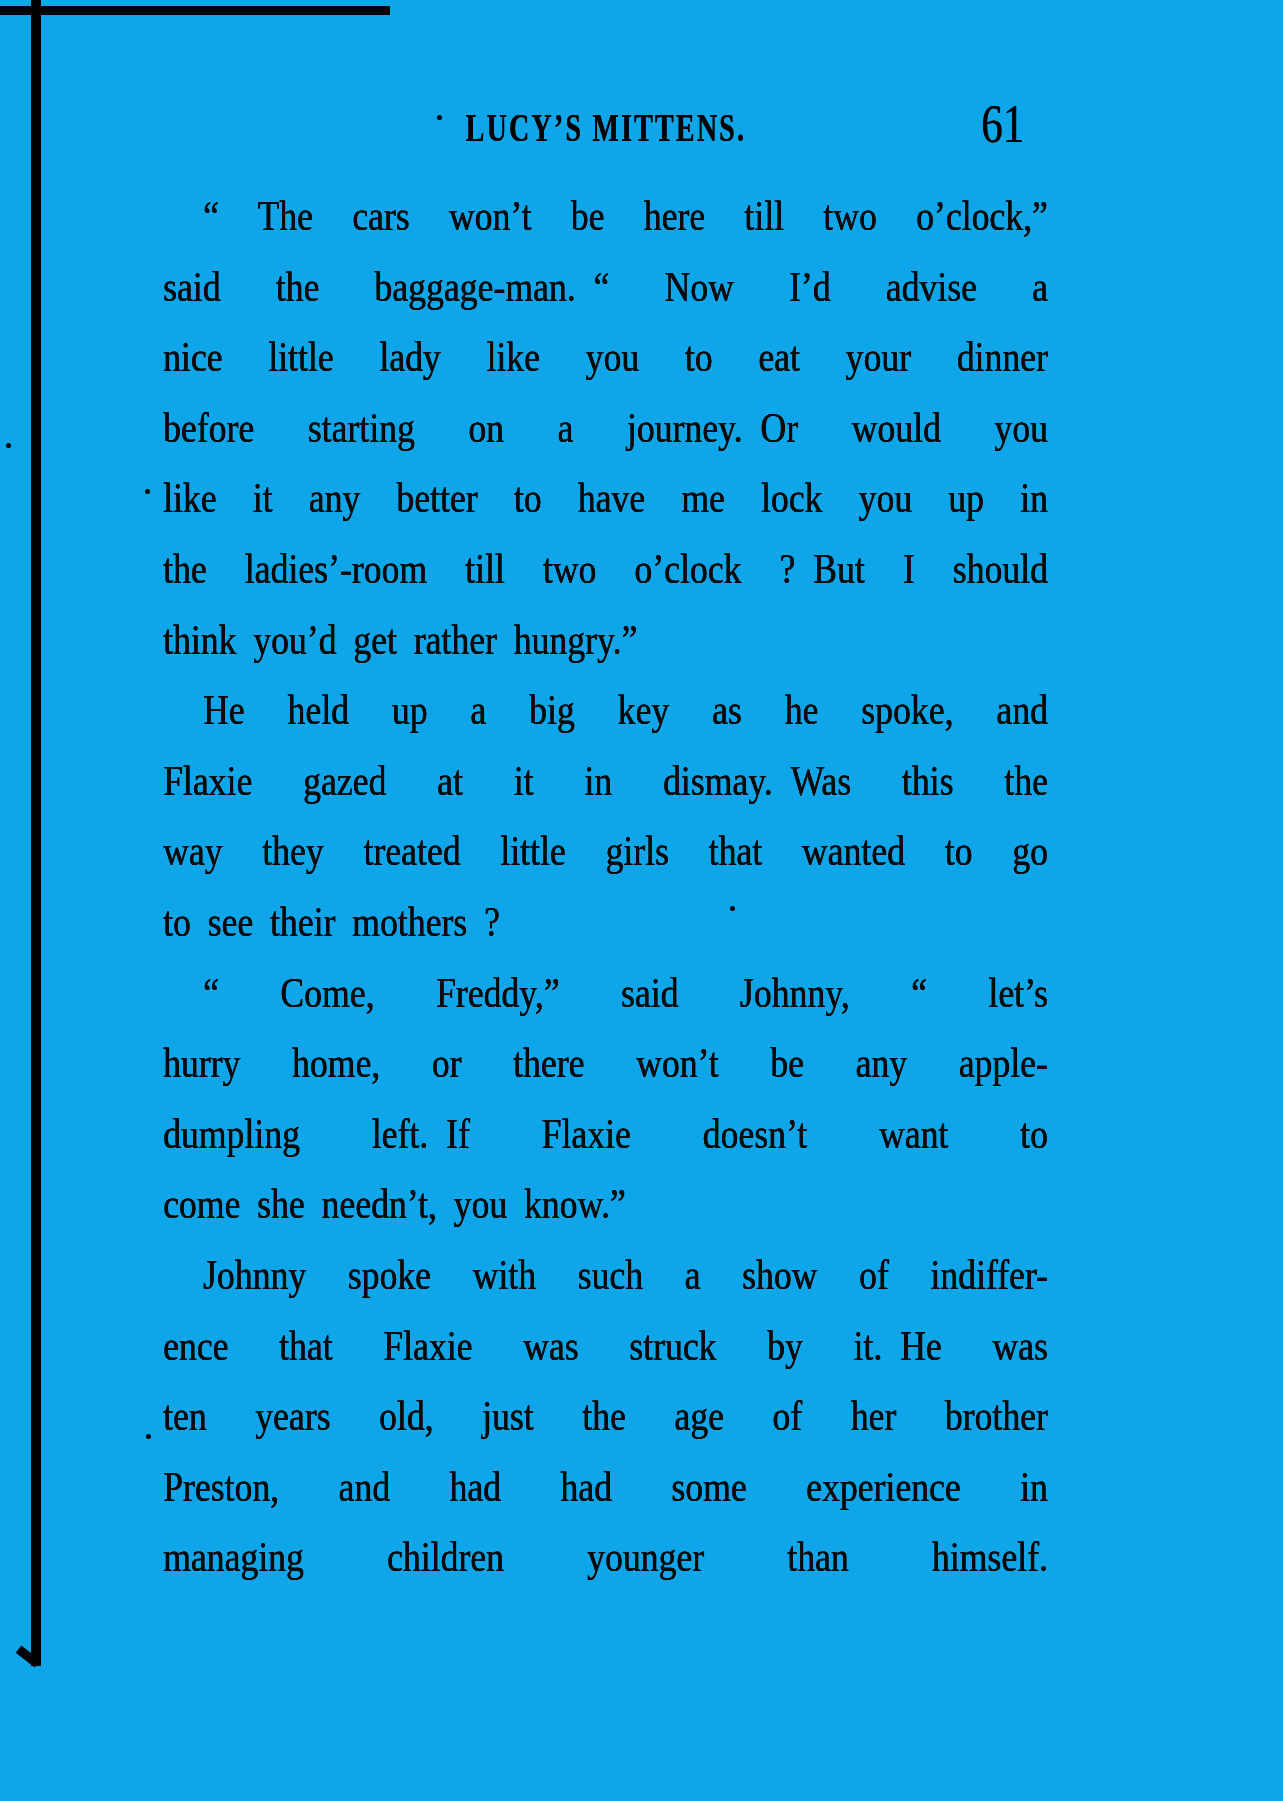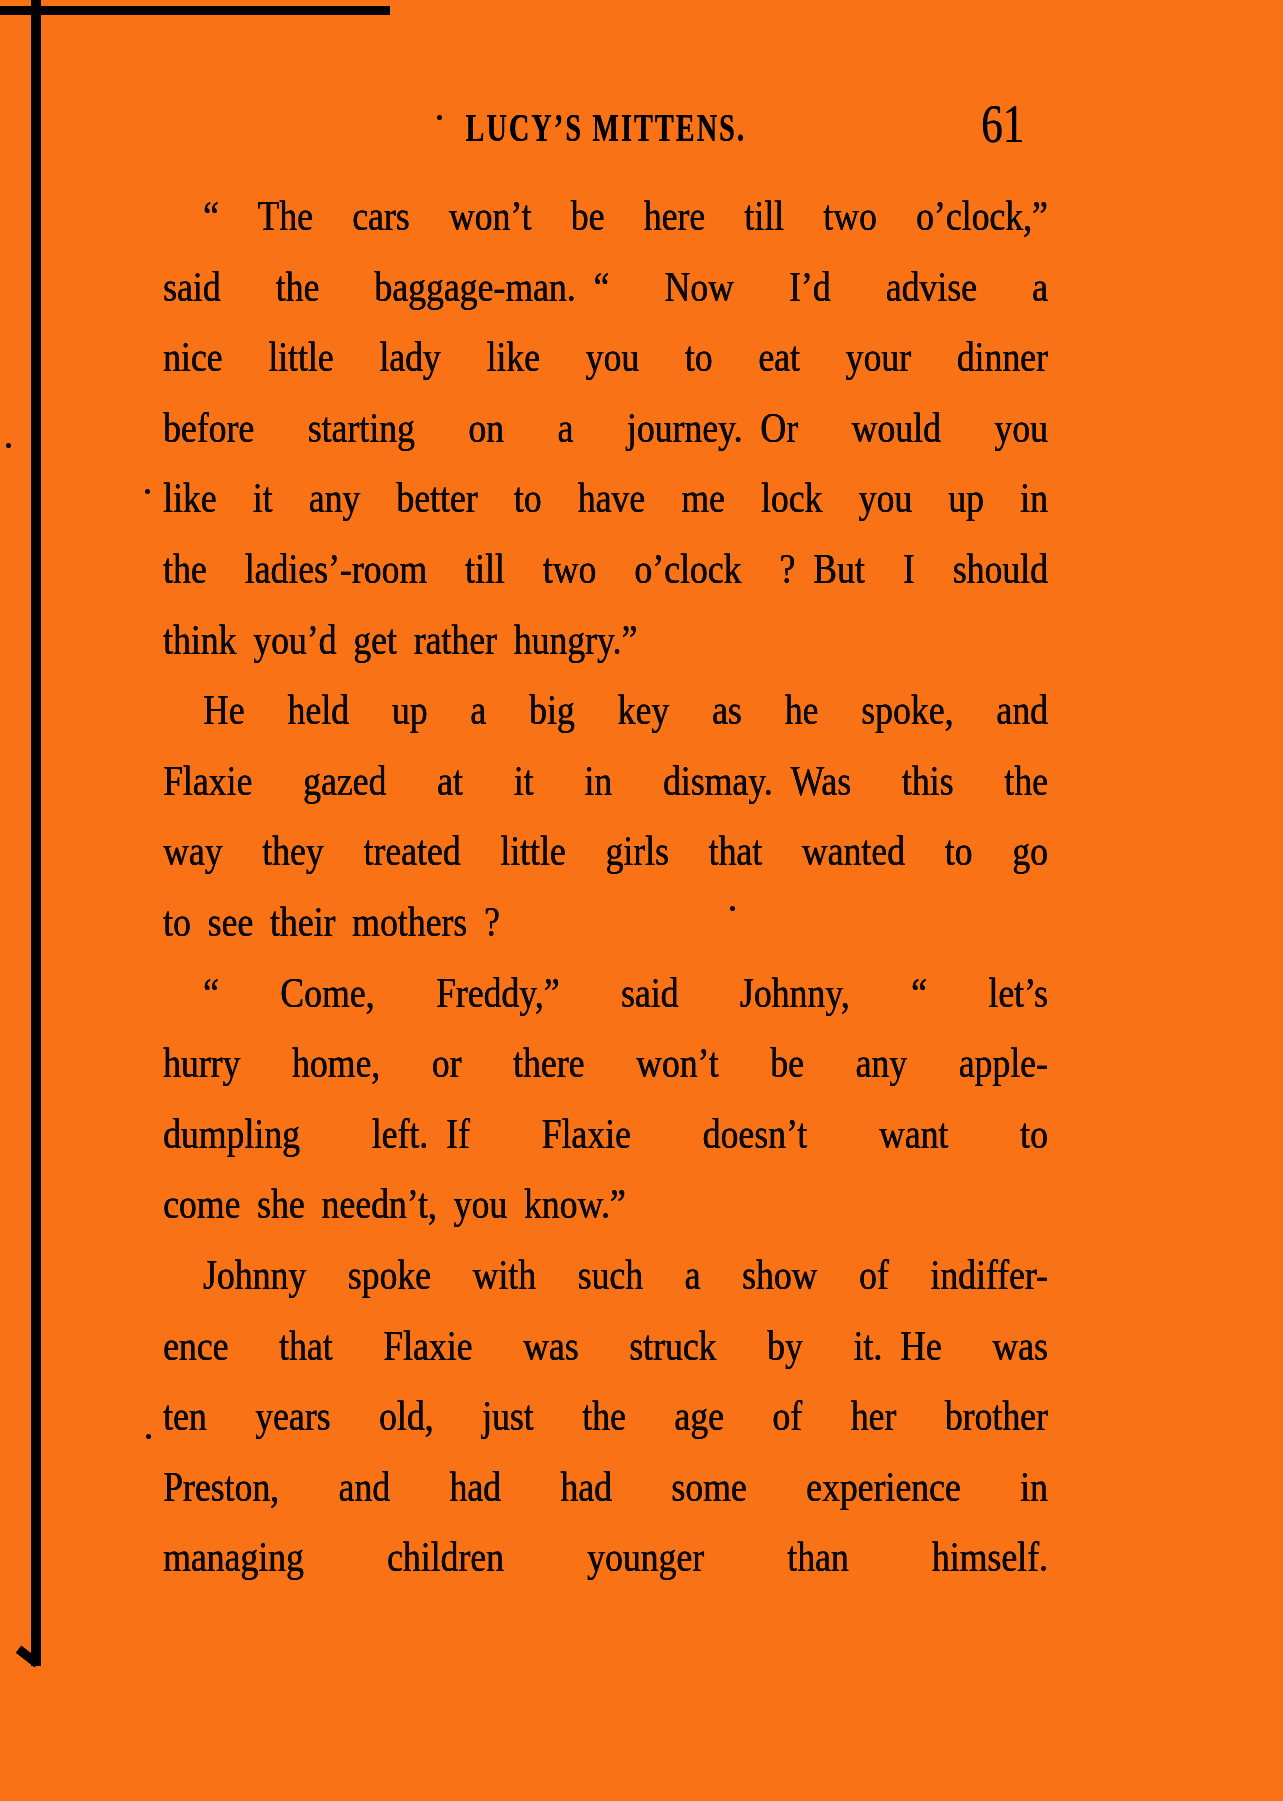--- a/index.html
+++ b/index.html
@@ -6,21 +6,21 @@
   body {
     width: 1283px; height: 1801px;
     background: #ffffff;
     position: relative;
     overflow: hidden;
     font-family: "Liberation Serif", "DejaVu Serif", serif;
     color: #0a0a0a;
   }
   .page {
     position: absolute; inset: 0;
-    background: #f97316;
+    background: #0ea5e9;
   }
   
   .running-head {
     position: absolute;
     left: 163px; top: 108px; width: 885px;
     text-align: center;
     font-weight: bold;
     font-size: 39px;
     line-height: 40px;
     white-space: nowrap;

